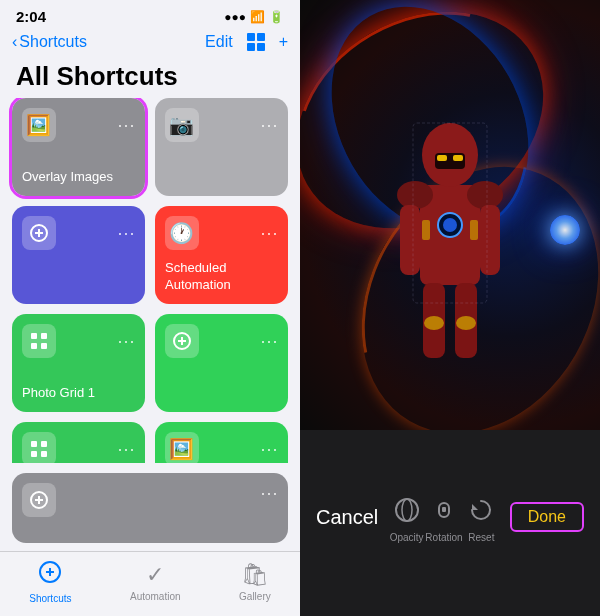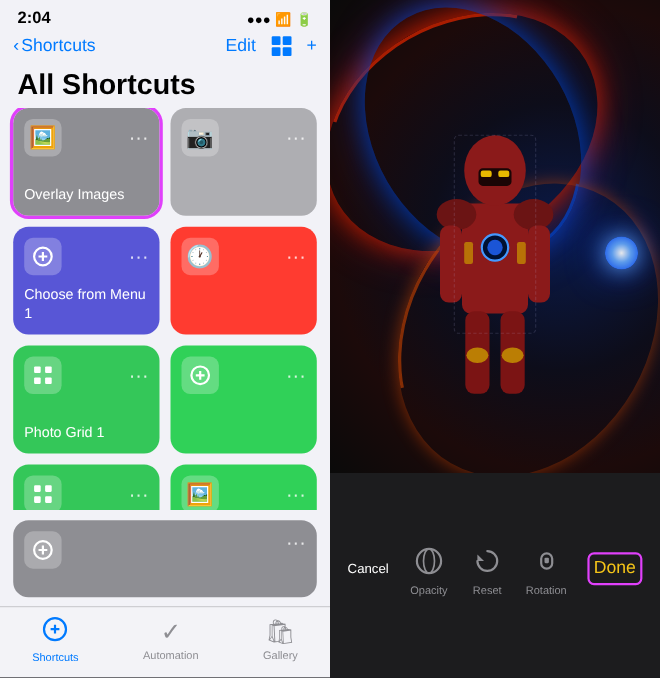--- a/index.html
+++ b/index.html
@@ -18,21 +18,21 @@
       height: 616px;
       background: #f2f2f7;
       display: flex;
       flex-direction: column;
       overflow: hidden;
     }
 
     .status-bar {
       display: flex;
       justify-content: space-between;
-      align-items: flex-end;
+      align-items: center;
       padding: 8px 16px 4px;
       background: #f2f2f7;
       gap: 12px;
     }
     .status-time {
       font-size: 15px;
       font-weight: 600;
       color: #000;
     }
     .status-icons {
@@ -278,31 +278,31 @@
       display: flex;
       justify-content: space-between;
       align-items: center;
       width: 100%;
       padding: 0 16px;
       margin-bottom: 12px;
     }
 
     .cancel-btn {
       color: #fff;
-      font-size: 12px;
+      font-size: 20px;
       cursor: pointer;
     }
 
     .done-btn {
       color: #f5c518;
       font-size: 16px;
       font-weight: 500;
       border: 2px solid #e040fb;
       border-radius: 6px;
-      padding: 4px 4px;
+      padding: 4px 16px;
       cursor: pointer;
     }
 
     .toolbar-tools {
       display: flex;
       justify-content: space-around;
       width: 100%;
       padding: 0 10px;
     }
 
@@ -384,28 +384,28 @@
     <div class="shortcut-card blue">
       <div class="card-top">
         <div class="card-icon white-bg">
           <svg width="20" height="20" viewBox="0 0 20 20">
               <circle cx="10" cy="10" r="8" fill="none" stroke="white" stroke-width="2"></circle>
               <path d="M6 10h8M10 6v8" stroke="white" stroke-width="2"></path>
             </svg>
         </div>
         <span class="card-dots">···</span>
       </div>
-      <div class="card-label">Choose from Menu 1</div>
     </div>
 
     <div class="shortcut-card red">
       <div class="card-top">
         <div class="card-icon white-bg">🕐</div>
         <span class="card-dots">···</span>
       </div>
+      <div class="card-label">Scheduled Automation</div>
     </div>
 
     <div class="shortcut-card green">
       <div class="card-top">
         <div class="card-icon white-bg">
           <svg width="20" height="20" viewBox="0 0 20 20">
               <rect x="2" y="2" width="6" height="6" rx="1" fill="white"></rect>
               <rect x="12" y="2" width="6" height="6" rx="1" fill="white"></rect>
               <rect x="2" y="12" width="6" height="6" rx="1" fill="white"></rect>
               <rect x="12" y="12" width="6" height="6" rx="1" fill="white"></rect>
@@ -541,34 +541,34 @@
                 <circle cx="14" cy="14" r="11" fill="none" stroke="#8e8e93" stroke-width="2"></circle>
                 <ellipse cx="14" cy="14" rx="5" ry="11" fill="none" stroke="#8e8e93" stroke-width="1.5"></ellipse>
               </svg>
           </div>
           <span class="tool-label">Opacity</span>
         </div>
 
         <div class="tool-item">
           <div class="tool-icon-circle">
             <svg width="28" height="28" viewBox="0 0 28 28">
+                <rect x="9" y="7" width="10" height="14" rx="5" fill="none" stroke="#8e8e93" stroke-width="2"></rect>
+                <rect x="12" y="11" width="4" height="5" rx="1" fill="#8e8e93"></rect>
+              </svg>
+          </div>
+          <span class="tool-label">Rotation</span>
+        </div>
+
+        <div class="tool-item">
+          <div class="tool-icon-circle">
+            <svg width="28" height="28" viewBox="0 0 28 28">
                 <path d="M14 5 A9 9 0 1 1 5 14" fill="none" stroke="#8e8e93" stroke-width="2" stroke-linecap="round"></path>
                 <polygon points="5,8 5,14 11,14" fill="#8e8e93"></polygon>
               </svg>
           </div>
           <span class="tool-label">Reset</span>
         </div>
-
-        <div class="tool-item">
-          <div class="tool-icon-circle">
-            <svg width="28" height="28" viewBox="0 0 28 28">
-                <rect x="9" y="7" width="10" height="14" rx="5" fill="none" stroke="#8e8e93" stroke-width="2"></rect>
-                <rect x="12" y="11" width="4" height="5" rx="1" fill="#8e8e93"></rect>
-              </svg>
-          </div>
-          <span class="tool-label">Rotation</span>
-        </div>
       </div>
       <span class="done-btn">Done</span>
     </div>
   </div>
 
 </div>
 
 </body></html>

